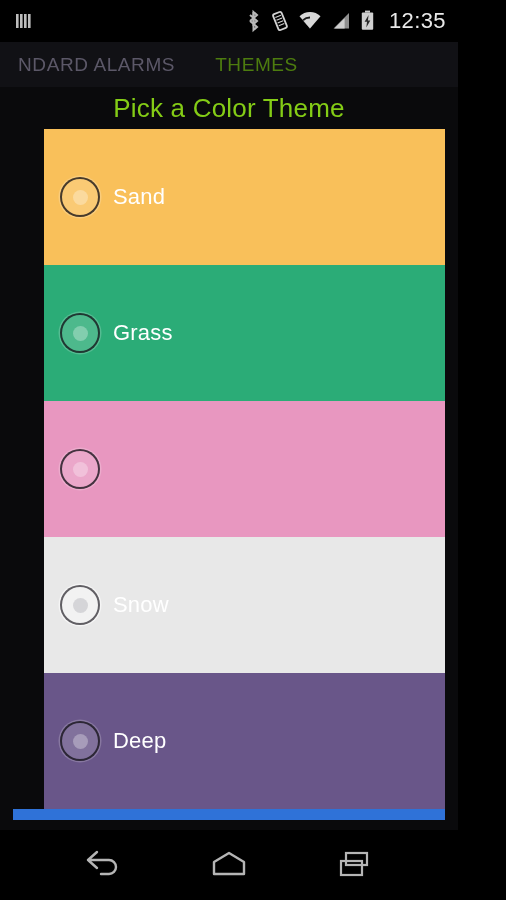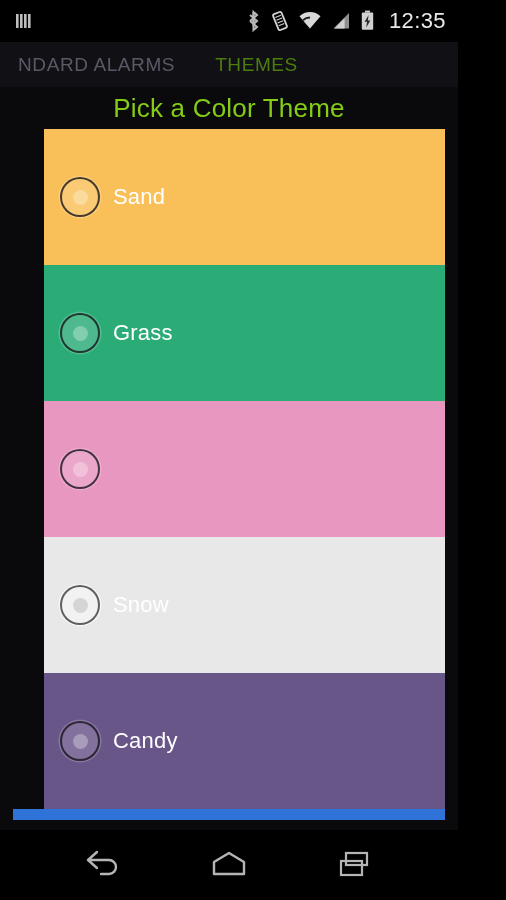--- a/index.html
+++ b/index.html
@@ -202,21 +202,21 @@
         <span class="radio" style="border-color:rgba(60,58,64,.80);background:rgba(255,255,255,.45);box-shadow:0 0 0 1.5px rgba(255,255,255,.55)">
             <span class="dot" style="background:rgba(190,190,195,.55)"></span>
           </span>
         <span class="theme-label">Snow</span>
       </div>
 
       <div class="theme-row" style="background:#695689">
         <span class="radio">
             <span class="dot"></span>
           </span>
-        <span class="theme-label">Candy</span>
+        <span class="theme-label">Deep</span>
       </div>
 
 
     </div>
     <div class="scroll-indicator"></div>
   </div>
 
   <div class="nav-bar">
     <div class="nav-btn">
       <svg width="42" height="34" viewBox="0 0 42 34">

